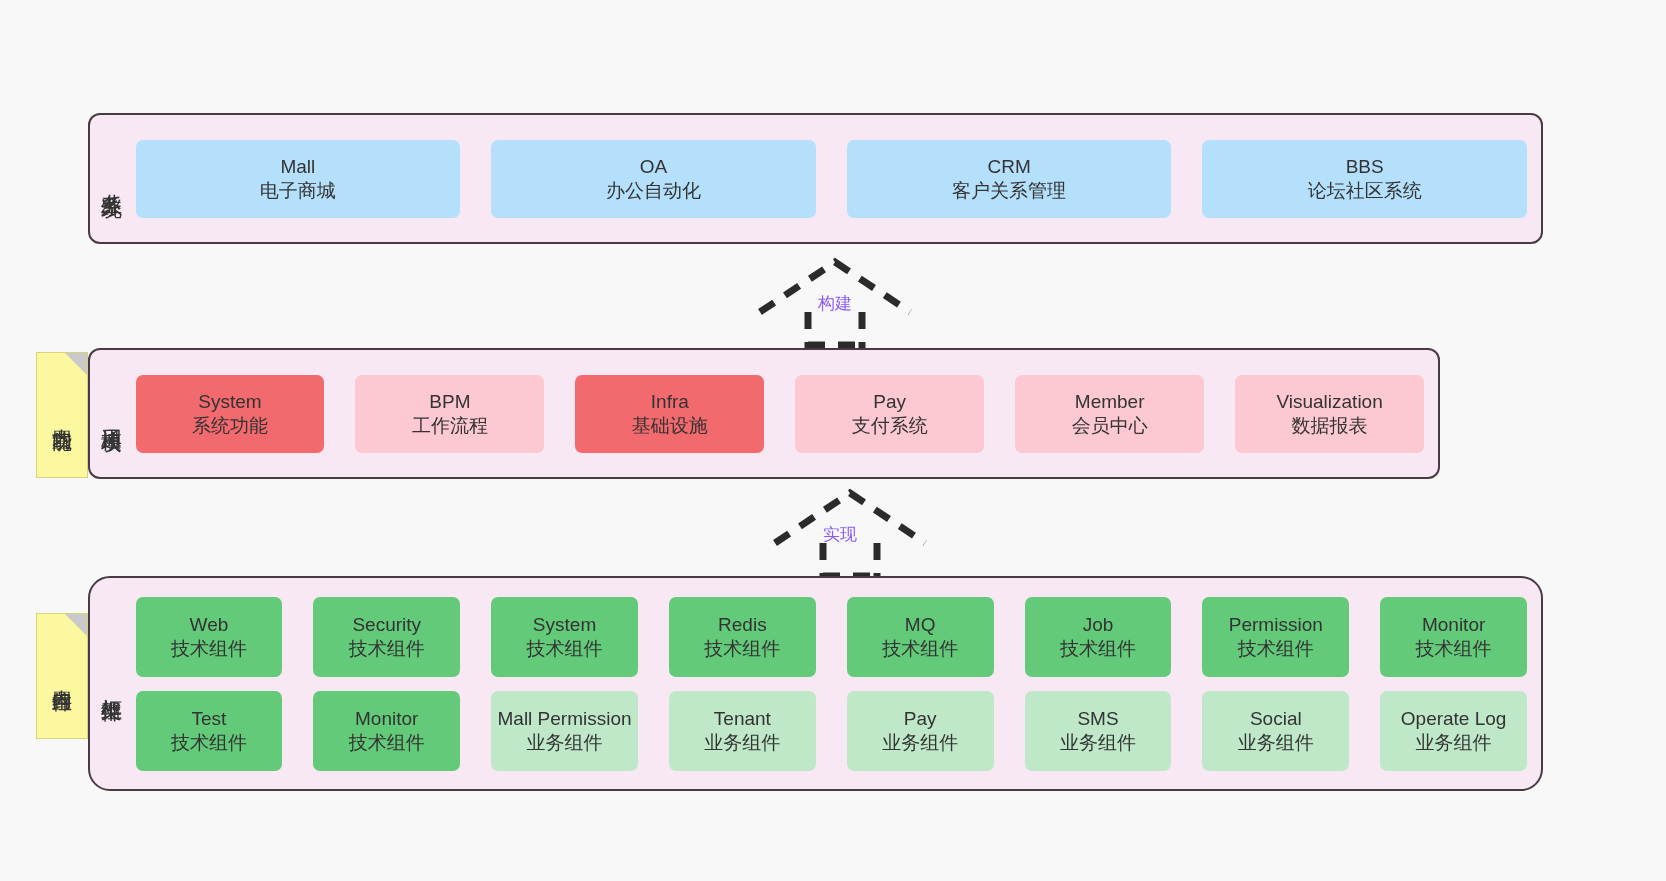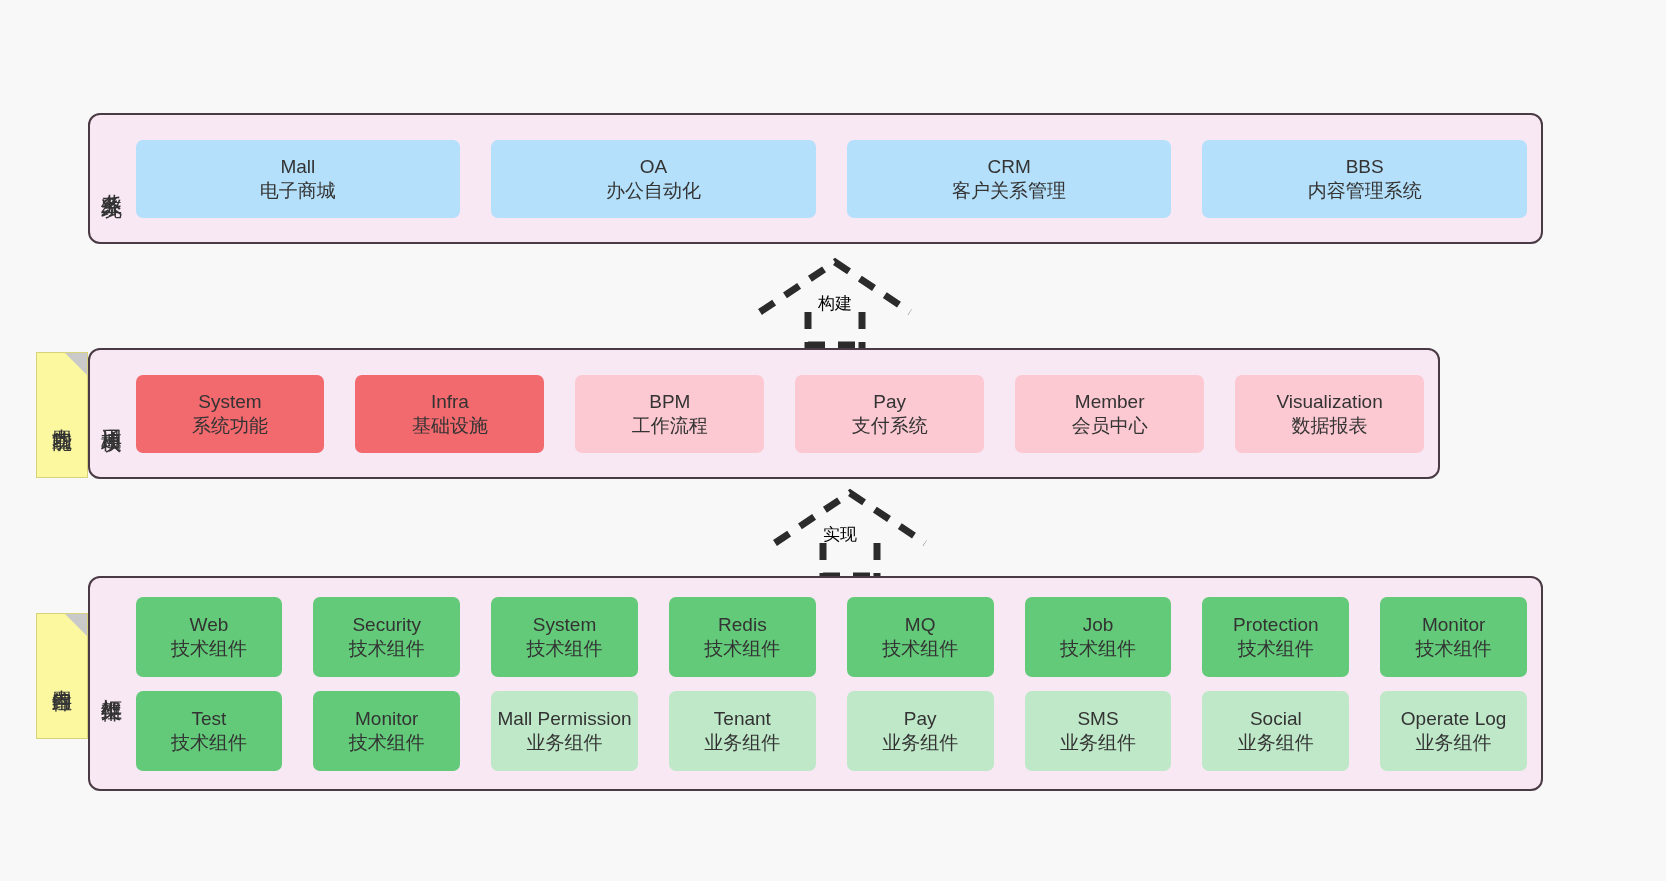--- a/index.html
+++ b/index.html
@@ -80,21 +80,21 @@
 
   .card.blue        { background: #b5e0fb; }
   .card.red         { background: #f2696e; }
   .card.pink        { background: #fcc9d2; }
   .card.green       { background: #62ca79; }
   .card.greenlight  { background: #bfe8c8; }
 
   
   #layer-business  { left: 88px;  top: 113px; width: 1455px; height: 131px; }
   #layer-common    { left: 88px;  top: 348px; width: 1352px; height: 131px; }
-  #layer-framework { left: 88px;  top: 576px; width: 1455px; height: 215px; }
+  #layer-framework { left: 88px;  top: 576px; width: 1455px; height: 215px; border-radius: 22px; }
 
   #layer-business  .card,
   #layer-common    .card { height: 78px; }
   #layer-framework .card { height: 80px; }
 
   
   .note {
     position: absolute;
     box-sizing: border-box;
     background: #fbf8a0;
@@ -125,21 +125,21 @@
   #note-common    { left: 36px; top: 352px; width: 52px; height: 126px; }
   #note-framework { left: 36px; top: 613px; width: 52px; height: 126px; }
 
   
   .uml-arrow {
     position: absolute;
   }
   .uml-label {
     position: absolute;
     font-size: 17px;
-    color: #000000;
+    color: #8b5cf6;
     background: transparent;
     white-space: nowrap;
     user-select: none;
   }
   #arrow-build  { left: 750px; top: 256px; width: 170px; height: 92px; }
   #arrow-impl   { left: 765px; top: 487px; width: 170px; height: 92px; }
   #label-build  { left: 818px; top: 292px; }
   #label-impl   { left: 823px; top: 523px; }
 </style>
 </head>
@@ -156,21 +156,21 @@
       <div class="card blue">
         <span class="t-en">OA</span>
         <span class="t-cn">办公自动化</span>
       </div>
       <div class="card blue">
         <span class="t-en">CRM</span>
         <span class="t-cn">客户关系管理</span>
       </div>
       <div class="card blue">
         <span class="t-en">BBS</span>
-        <span class="t-cn">内容管理系统</span>
+        <span class="t-cn">论坛社区系统</span>
       </div>
     </div>
   </div>
 </div>
 
 <svg class="uml-arrow" id="arrow-build" viewBox="0 0 170 92">
   <path d="M 10 56 L 85 6 L 160 56" fill="none" stroke="#2b2b2b" stroke-width="7" stroke-dasharray="17 13" stroke-linecap="butt"></path>
   <path d="M 58 56 L 58 92" fill="none" stroke="#2b2b2b" stroke-width="7" stroke-dasharray="17 13"></path>
   <path d="M 112 56 L 112 92" fill="none" stroke="#2b2b2b" stroke-width="7" stroke-dasharray="17 13"></path>
   <path d="M 58 89 L 112 89" fill="none" stroke="#2b2b2b" stroke-width="7" stroke-dasharray="17 13"></path>
@@ -183,27 +183,27 @@
 </div>
 
 <div class="layer" id="layer-common">
   <div class="layer-title">通用模块</div>
   <div class="layer-body">
     <div class="row">
       <div class="card red">
         <span class="t-en">System</span>
         <span class="t-cn">系统功能</span>
       </div>
+      <div class="card pink">
+        <span class="t-en">BPM</span>
+        <span class="t-cn">工作流程</span>
+      </div>
       <div class="card red">
         <span class="t-en">Infra</span>
         <span class="t-cn">基础设施</span>
-      </div>
-      <div class="card pink">
-        <span class="t-en">BPM</span>
-        <span class="t-cn">工作流程</span>
       </div>
       <div class="card pink">
         <span class="t-en">Pay</span>
         <span class="t-cn">支付系统</span>
       </div>
       <div class="card pink">
         <span class="t-en">Member</span>
         <span class="t-cn">会员中心</span>
       </div>
       <div class="card pink">
@@ -250,21 +250,21 @@
       </div>
       <div class="card green">
         <span class="t-en">MQ</span>
         <span class="t-cn">技术组件</span>
       </div>
       <div class="card green">
         <span class="t-en">Job</span>
         <span class="t-cn">技术组件</span>
       </div>
       <div class="card green">
-        <span class="t-en">Protection</span>
+        <span class="t-en">Permission</span>
         <span class="t-cn">技术组件</span>
       </div>
       <div class="card green">
         <span class="t-en">Monitor</span>
         <span class="t-cn">技术组件</span>
       </div>
     </div>
 
     <div class="row">
       <div class="card green">

